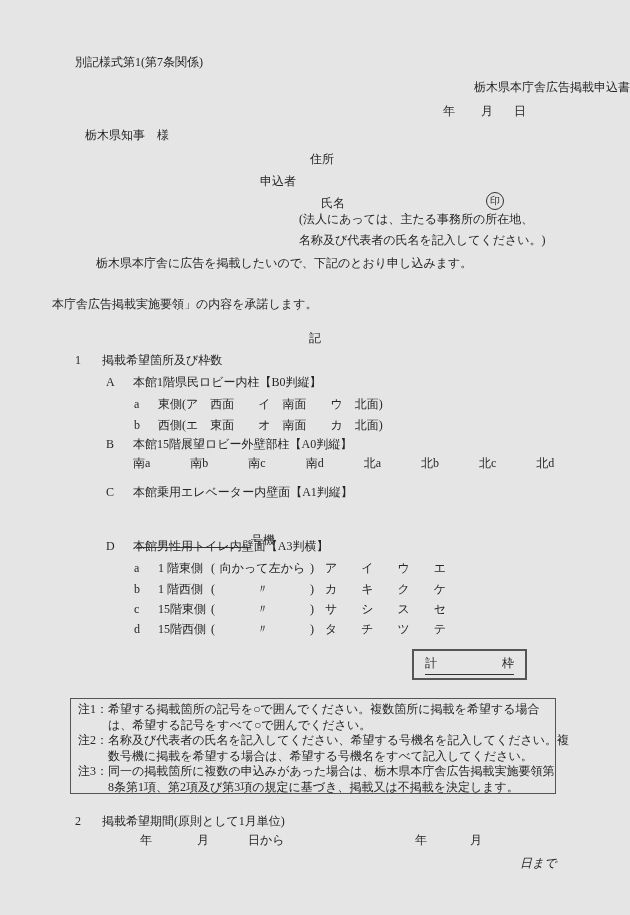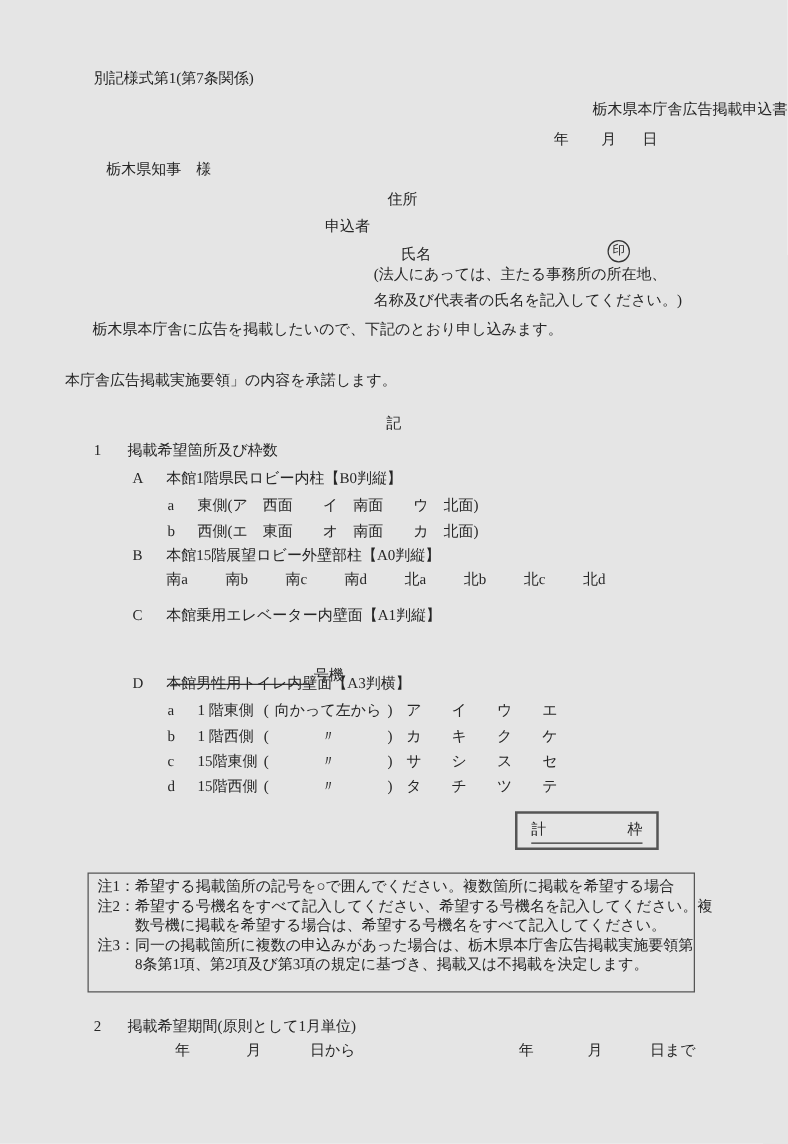--- a/index.html
+++ b/index.html
@@ -75,21 +75,21 @@
 
   <div class="abs" style="left:85px;top:128px;">栃木県知事　様</div>
 
   <div class="abs" style="left:310px;top:152px;font-family:Liberation Serif, serif;">住所</div>
   <div class="abs" style="left:260px;top:174px;">申込者</div>
   <div class="abs" style="left:310px;top:196px;margin-left:11px;">氏名</div>
   <div class="seal" style="left:486px;top:192px;">印</div>
   <div class="abs" style="left:299px;top:212px;text-align:right;">(法人にあっては、主たる事務所の所在地、</div>
   <div class="abs" style="left:299px;top:233px;">名称及び代表者の氏名を記入してください。)</div>
 
-  <div class="abs" style="left:74px;top:256px;">栃木県本庁舎に広告を掲載したいので、下記のとおり申し込みます。</div>
+  <div class="abs" style="left:96px;top:256px;">栃木県本庁舎に広告を掲載したいので、下記のとおり申し込みます。</div>
   <div class="abs" style="left:52px;top:297px;">本庁舎広告掲載実施要領」の内容を承諾します。</div>
   <div class="abs center" style="top:331px;">記</div>
 
   <div class="abs row" style="left:75px;top:353px;">
     <span class="lvl2-label">1</span>
     <span>掲載希望箇所及び枠数</span>
   </div>
 
   <div class="abs row" style="left:106px;top:375px;">
     <span class="lvl2-label">A</span>
@@ -101,21 +101,21 @@
   </div>
   <div class="abs row" style="left:134px;top:418px;">
     <span class="lvl3-label">b</span>
     <span>西側(エ　東面　　オ　南面　　カ　北面)</span>
   </div>
 
   <div class="abs row" style="left:106px;top:437px;">
     <span class="lvl2-label">B</span>
     <span>本館15階展望ロビー外壁部柱【A0判縦】</span>
   </div>
-  <div class="abs b-pos" style="left:133px;top:456px;">
+  <div class="abs b-pos" style="left:133px;top:456px;gap:40px;">
     <span>南a</span>
     <span>南b</span>
     <span>南c</span>
     <span>南d</span>
     <span>北a</span>
     <span>北b</span>
     <span>北c</span>
     <span>北d</span>
   </div>
 
@@ -198,31 +198,32 @@
 
   <div class="total-box">
     <div class="total-inner">
       <span>計</span>
       <span>枠</span>
     </div>
   </div>
 
   <div class="notes-box">
     <div class="note-line">注1：希望する掲載箇所の記号を○で囲んでください。複数箇所に掲載を希望する場合</div>
-    <div class="note-line">注2：希望する号機名をすべて記入してください、希望する号機名を記入してください。複</div>
+    <div class="note-line note-cont">は、希望する記号をすべて○で囲んでください。</div>
+    <div class="note-line">注2：名称及び代表者の氏名を記入してください、希望する号機名を記入してください。複</div>
     <div class="note-line note-cont">数号機に掲載を希望する場合は、希望する号機名をすべて記入してください。</div>
     <div class="note-line">注3：同一の掲載箇所に複数の申込みがあった場合は、栃木県本庁舎広告掲載実施要領第</div>
     <div class="note-line note-cont">8条第1項、第2項及び第3項の規定に基づき、掲載又は不掲載を決定します。</div>
   </div>
 
   <div class="abs row" style="left:75px;top:814px;">
     <span class="lvl2-label">2</span>
     <span>掲載希望期間(原則として1月単位)</span>
   </div>
 
   <div class="abs" style="left:140px;top:833px;">年</div>
   <div class="abs" style="left:197px;top:833px;">月</div>
   <div class="abs" style="left:248px;top:833px;">日から</div>
   <div class="abs" style="left:415px;top:833px;">年</div>
   <div class="abs" style="left:470px;top:833px;">月</div>
-  <div class="abs" style="left:520px;top:833px;">日まで</div>
+  <div class="abs" style="left:520px;top:856px;font-style:italic;">日まで</div>
 
 </div>
 
 </body></html>

